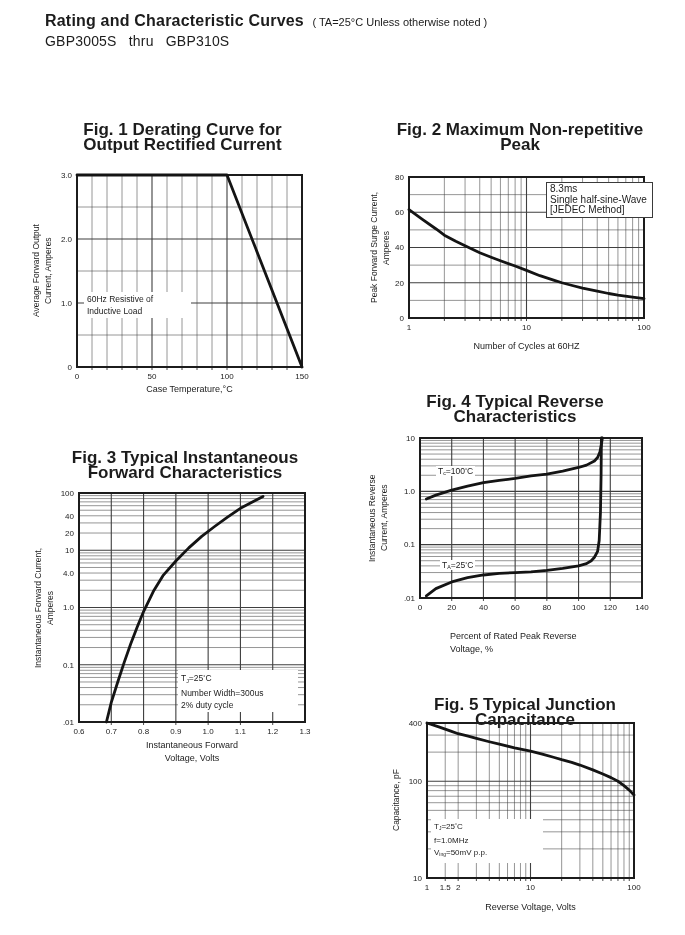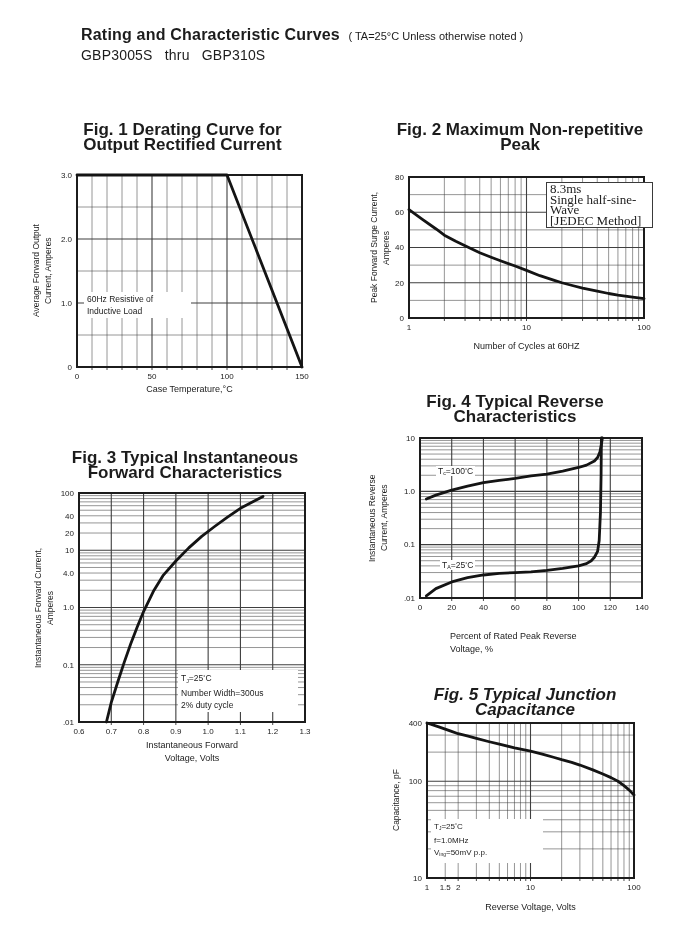--- a/index.html
+++ b/index.html
@@ -1,18 +1,18 @@
 <!DOCTYPE html>
 <html><head>
 <meta charset="utf-8">
 <style>
   html,body{margin:0;padding:0;background:#e8e8e8;}
   .page{position:relative;width:685px;height:935px;background:#ffffff;overflow:hidden;
         font-family:"Liberation Sans", sans-serif;color:#1c1c1c;}
-  .hdr{position:absolute;left:45px;top:26px;width:600px;margin-left:36px;}
+  .hdr{position:absolute;left:45px;top:12px;width:600px;}
   .hdr .line1{white-space:nowrap;}
   .main-title{font-size:16px;font-weight:bold;letter-spacing:0.2px;}
   .title-note{font-size:11px;font-weight:normal;margin-left:4px;}
   .part-range{font-size:14px;font-weight:normal;margin-top:3px;word-spacing:8px;letter-spacing:0.2px;}
 
   .figure{position:absolute;}
   .figure .ftitle{position:absolute;text-align:center;font-weight:bold;font-size:17px;line-height:15px;}
   .figure svg.plot{position:absolute;overflow:visible;font-family:"Liberation Sans",sans-serif;}
   .figure .ylab{position:absolute;writing-mode:vertical-rl;transform:rotate(180deg);
                 text-align:center;font-size:8.5px;line-height:12px;}
@@ -26,40 +26,40 @@
   .fig1 .ftitle{left:35px;top:4px;width:235px;}
   .fig1 svg.plot{left:47px;top:57px;}
   .fig1 .ylab{left:0px;top:57px;height:192px;}
   .fig1 .note{left:54px;top:174px;width:101px;font-size:8.5px;}
   .fig1 .xlab{left:47px;top:265px;width:225px;}
 
   .fig2{left:360px;top:118px;width:312px;height:250px;}
   .fig2 .ftitle{left:20px;top:4px;width:280px;}
   .fig2 svg.plot{left:49px;top:59px;}
   .fig2 .ylab{left:8px;top:52px;height:155px;}
-  .fig2 .note{left:186px;top:64px;width:99px;font-size:13px;line-height:10.5px;border:1px solid #3a3a3a;font-family:Liberation Serif, serif;}
+  .fig2 .note{left:186px;top:64px;width:99px;font-size:10px;line-height:10.5px;border:1px solid #3a3a3a;}
   .fig2 .xlab{left:49px;top:222px;width:235px;}
 
   .fig3{left:30px;top:442px;width:300px;height:345px;}
   .fig3 .ftitle{left:35px;top:8px;width:240px;}
   .fig3 svg.plot{left:49px;top:51px;}
   .fig3 .ylab{left:2px;top:51px;height:229px;}
   .fig3 .note{left:148px;top:228px;width:114px;font-size:8.5px;}
   .fig3 .xlab{left:49px;top:297px;width:226px;}
 
   .fig4{left:360px;top:390px;width:312px;height:290px;}
   .fig4 .ftitle{left:30px;top:4px;width:250px;}
   .fig4 svg.plot{left:60px;top:48px;}
   .fig4 .ylab{left:6px;top:48px;height:160px;}
   .fig4 .clabel1{left:76px;top:76px;}
   .fig4 .clabel2{left:80px;top:170px;}
   .fig4 .xlab{left:90px;top:240px;width:210px;text-align:left;}
 
   .fig5{left:360px;top:683px;width:320px;height:252px;}
-  .fig5 .ftitle{left:25px;top:4px;width:280px;font-style:italic;}
+  .fig5 .ftitle{left:25px;top:14px;width:280px;}
   .fig5 svg.plot{left:67px;top:40px;}
   .fig5 .ylab{left:30px;top:40px;height:155px;}
   .fig5 .note{left:71px;top:136px;width:106px;}
   .fig5 .xlab{left:67px;top:218px;width:207px;}
 </style>
 </head>
 <body>
 
 <div class="page">
 

